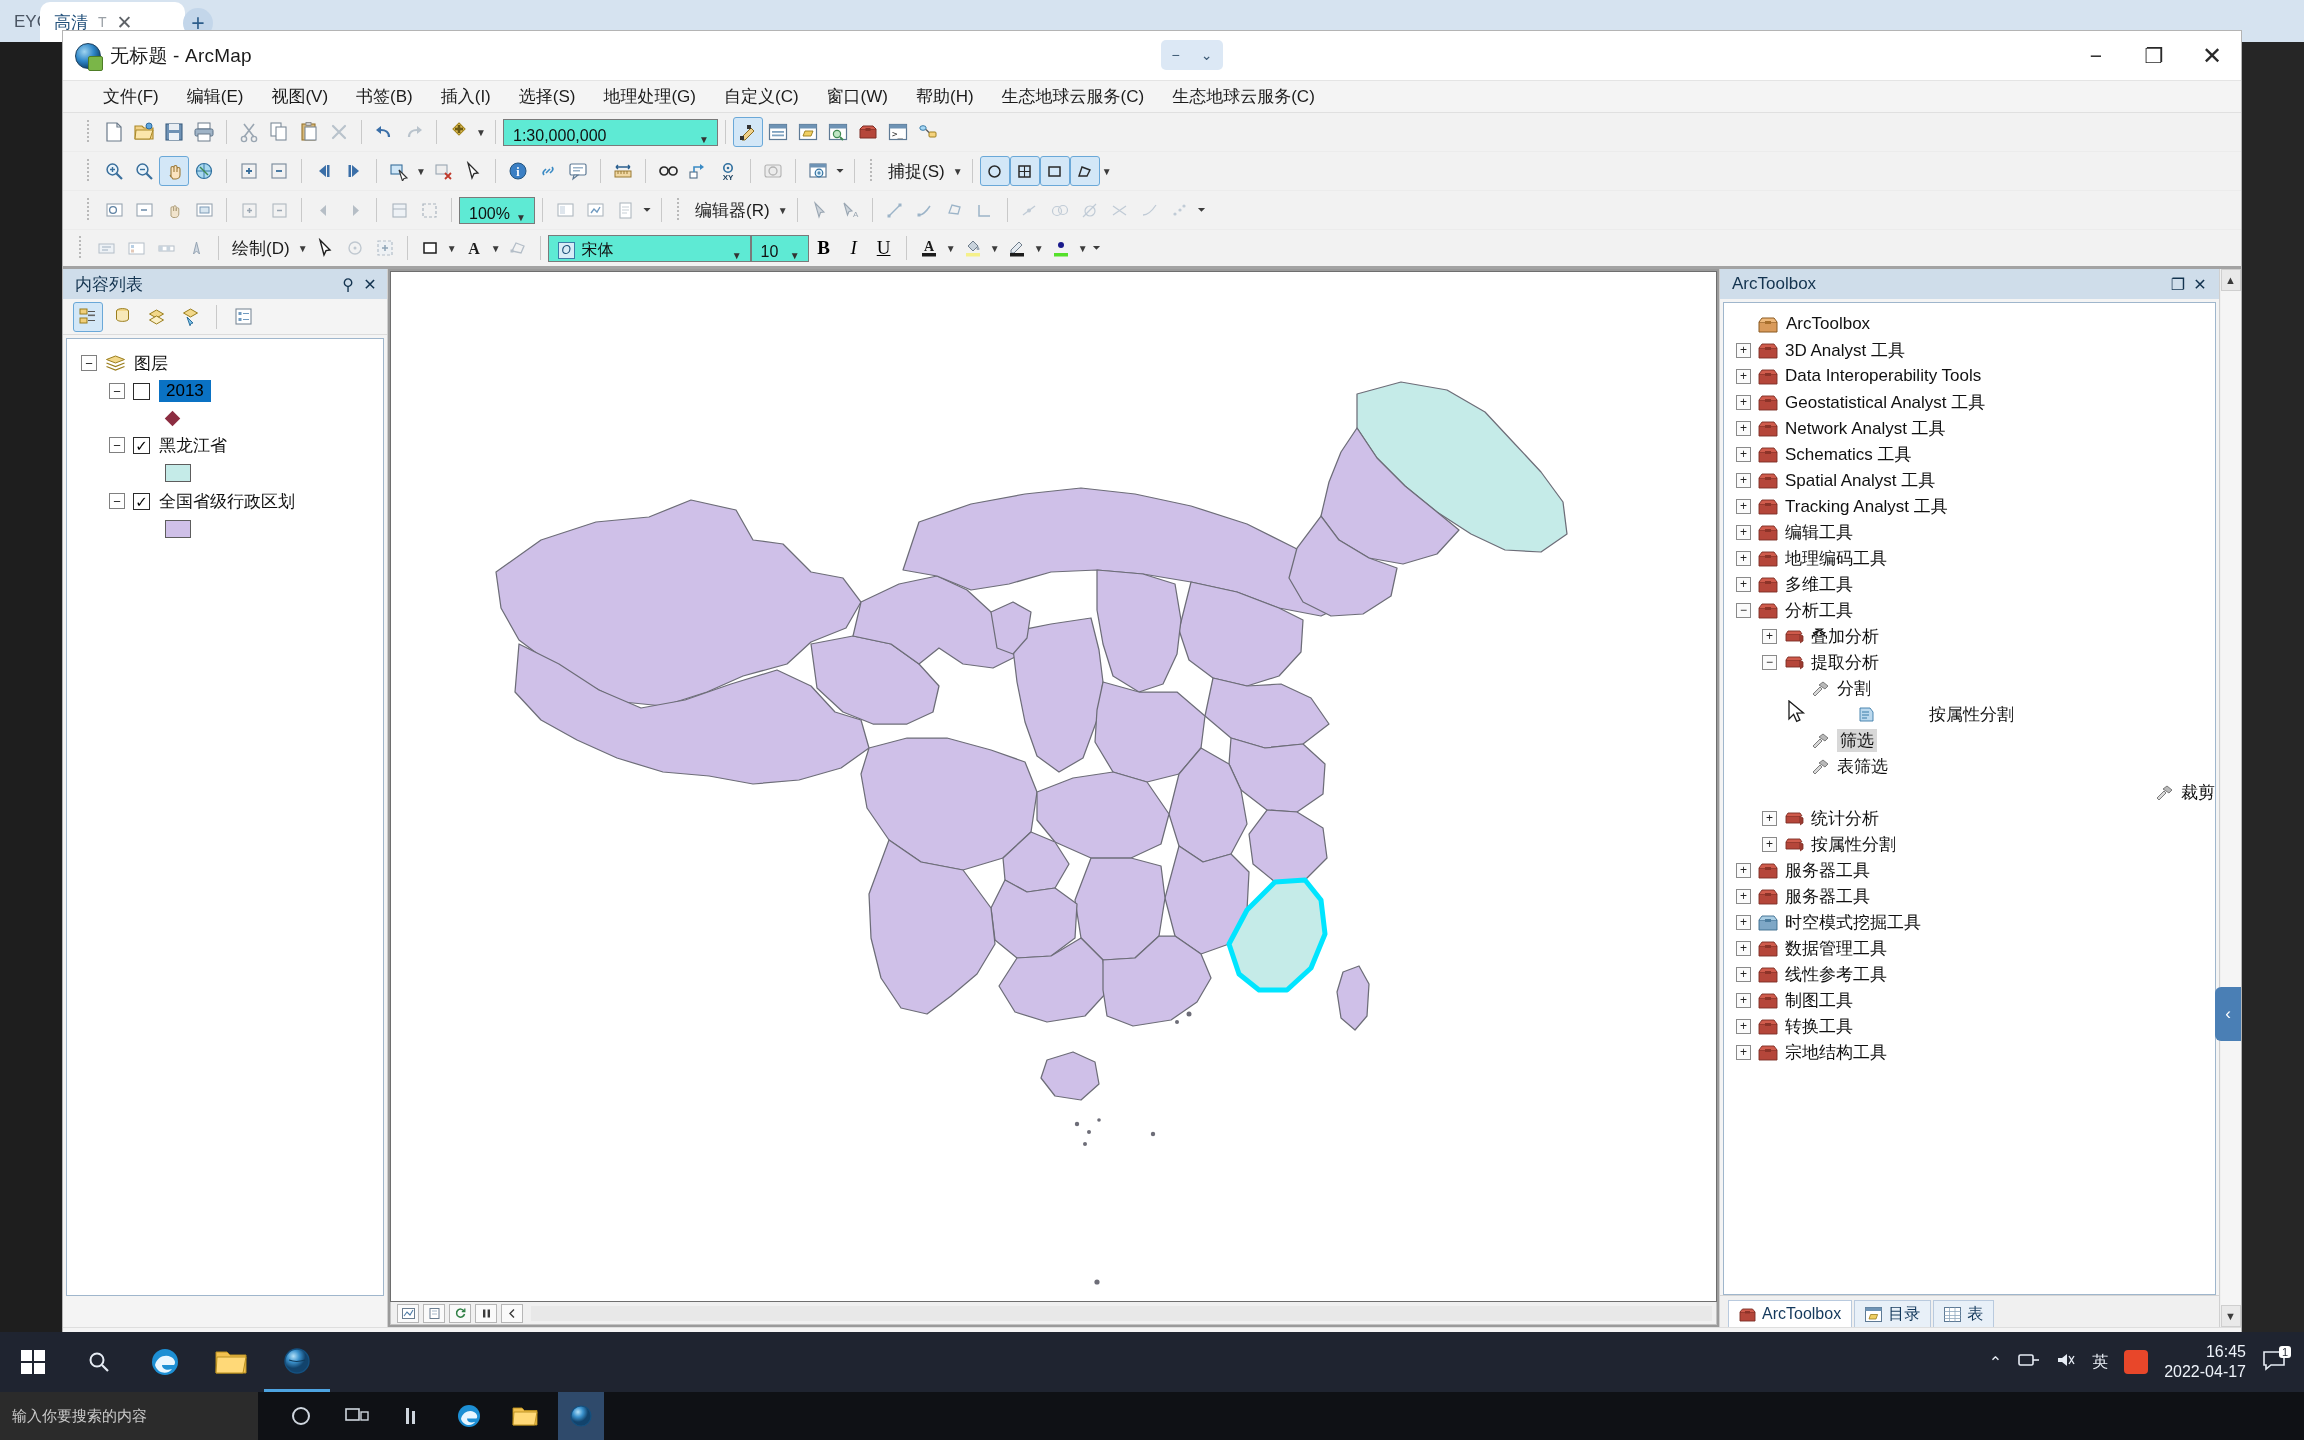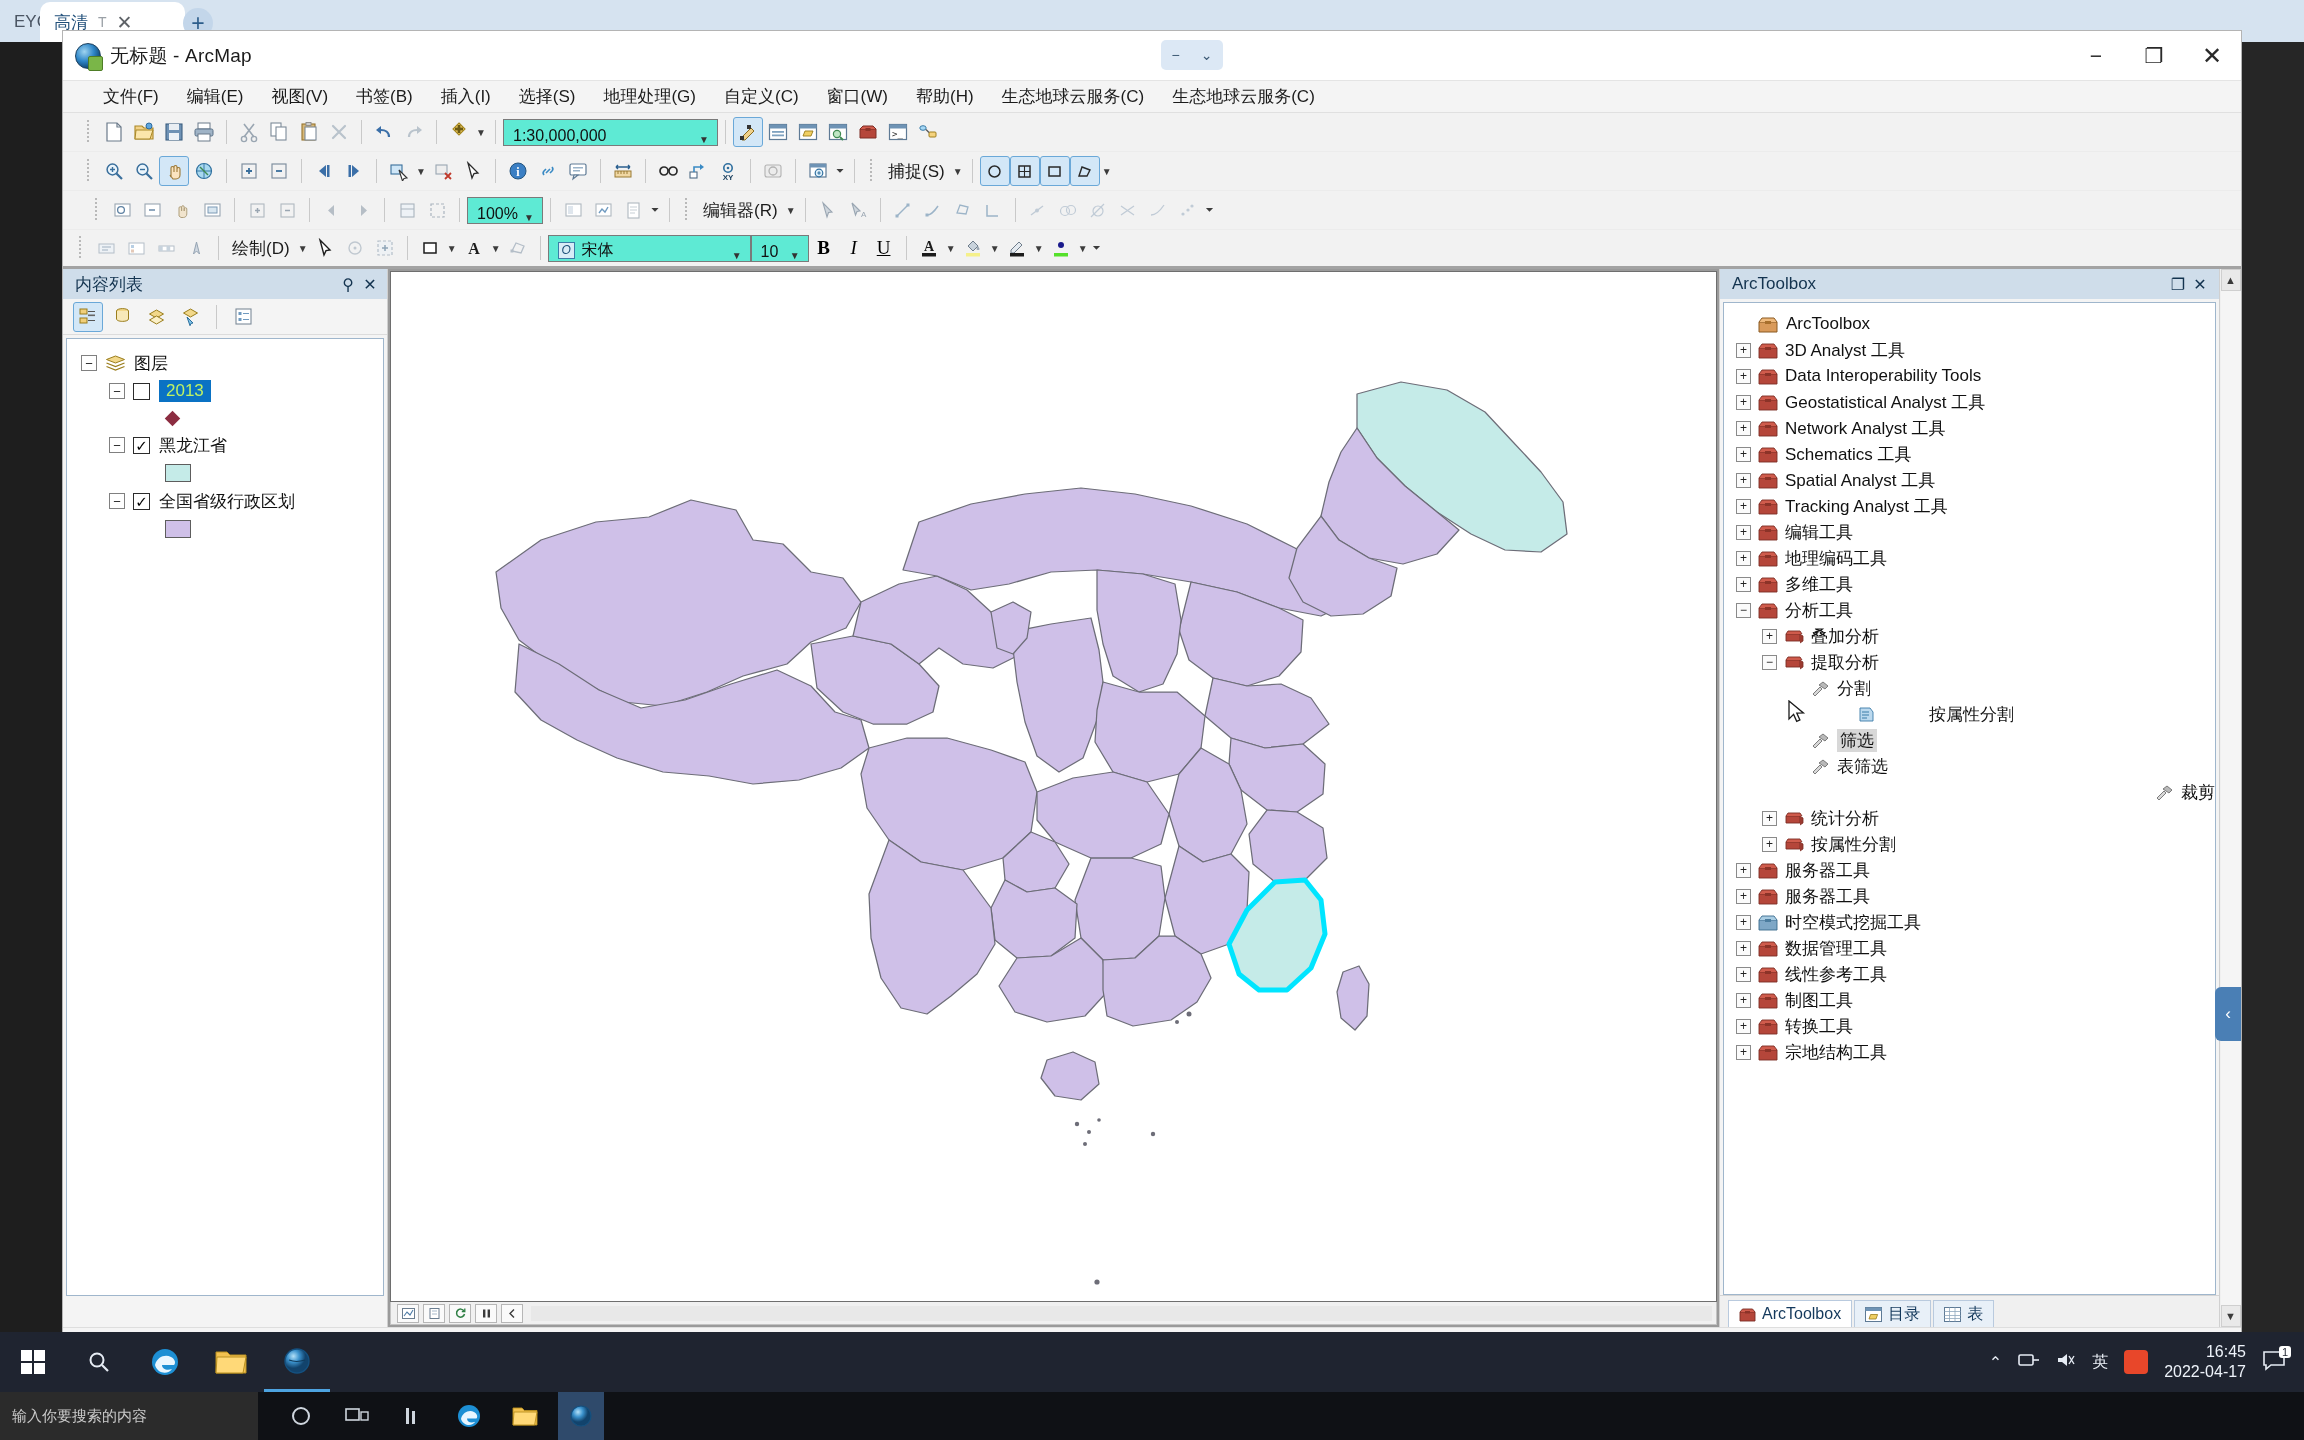--- a/index.html
+++ b/index.html
@@ -135,21 +135,21 @@
                  padding-left: 10px; gap: 4px; border-bottom: 1px solid #dcdcdc; }
   #toc-tree { flex: 1; background: #ffffff; margin: 3px; border: 1px solid #9fb6cc; overflow: hidden;
               padding-top: 10px; }
   .tnode { display: flex; align-items: center; height: 28px; padding-left: 10px; font-size: 17px; color: #111; }
   .expander { width: 16px; height: 16px; border: 1px solid #808080; background: #fff;
               display: flex; align-items: center; justify-content: center;
               font-size: 13px; line-height: 1; color: #222; margin-right: 8px; flex: none; }
   .cbox { width: 17px; height: 17px; border: 1px solid #2b2b2b; background: #fff; margin-right: 9px;
           display: flex; align-items: center; justify-content: center; flex: none; }
   .cbox .tick { font-size: 15px; line-height: 1; color: #000; }
-  .sel-label { background: #0a72c4; color: #bef264; padding: 1px 7px; }
+  .sel-label { background: #0a72c4; color: #000000; padding: 1px 7px; }
   .swatch { width: 26px; height: 18px; border: 1px solid #5d5d5d; }
   .diamond { width: 11px; height: 11px; background: #8c2d41; transform: rotate(45deg); }
   #toc-status { height: 28px; background: #f4f4f4; }
 
   
   #map-wrap { flex: 1; display: flex; flex-direction: column; background: #9a9a9a; padding: 2px; }
   #map-canvas { flex: 1; background: #ffffff; border: 1px solid #6e6e6e; position: relative; overflow: hidden; }
   #map-scroll-h { height: 23px; background: #f0f0f0; border: 1px solid #c3c3c3; border-top: none;
                   display: flex; align-items: center; padding-left: 6px; gap: 4px; }
   .mini-btn { width: 22px; height: 19px; border: 1px solid #b6b6b6; background: #fafafa;
@@ -565,21 +565,21 @@
             </svg>
         </div>
         <div class="tbtn pressed">
           <svg width="19" height="19" viewBox="0 0 19 19">
               <path d="M4 14l3-9 8 3-3 6z" fill="none" stroke="#2a2a2a" stroke-width="1.4"></path>
             </svg>
         </div>
         <div class="caret">▼</div>
       </div>
 
-      <div class="tb-row" style="padding-left:24px;">
+      <div class="tb-row" style="padding-left:16px;">
         <div class="grip"></div>
         <div class="tbtn">
           <svg width="19" height="19" viewBox="0 0 19 19">
               <rect x="2" y="3" width="15" height="12" fill="#fff" stroke="#9aa6b2" stroke-width="1.1"></rect>
               <circle cx="8" cy="9" r="3.4" fill="none" stroke="#5f82a3" stroke-width="1.3"></circle>
             </svg>
         </div>
         <div class="tbtn">
           <svg width="19" height="19" viewBox="0 0 19 19">
               <rect x="2" y="3" width="15" height="12" fill="#fff" stroke="#9aa6b2" stroke-width="1.1"></rect>

